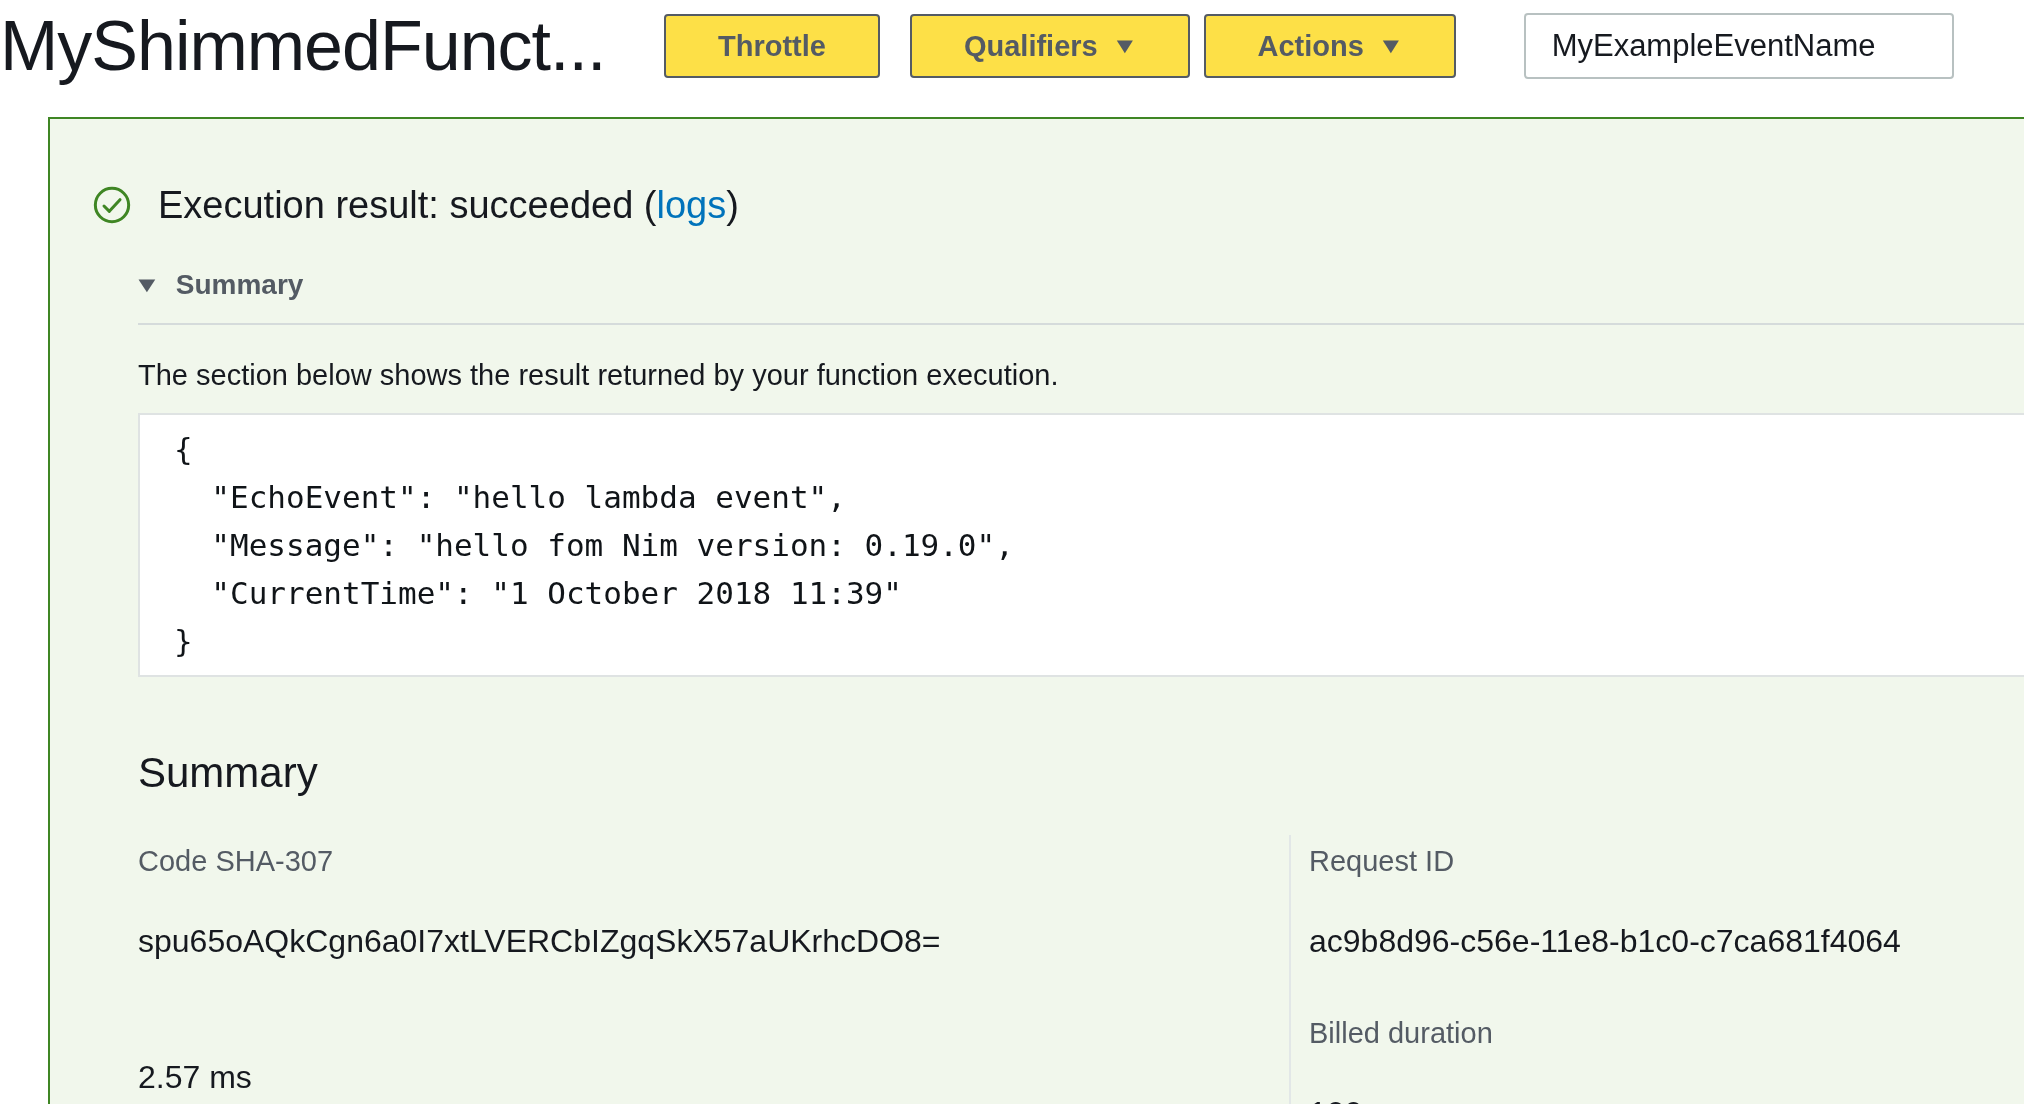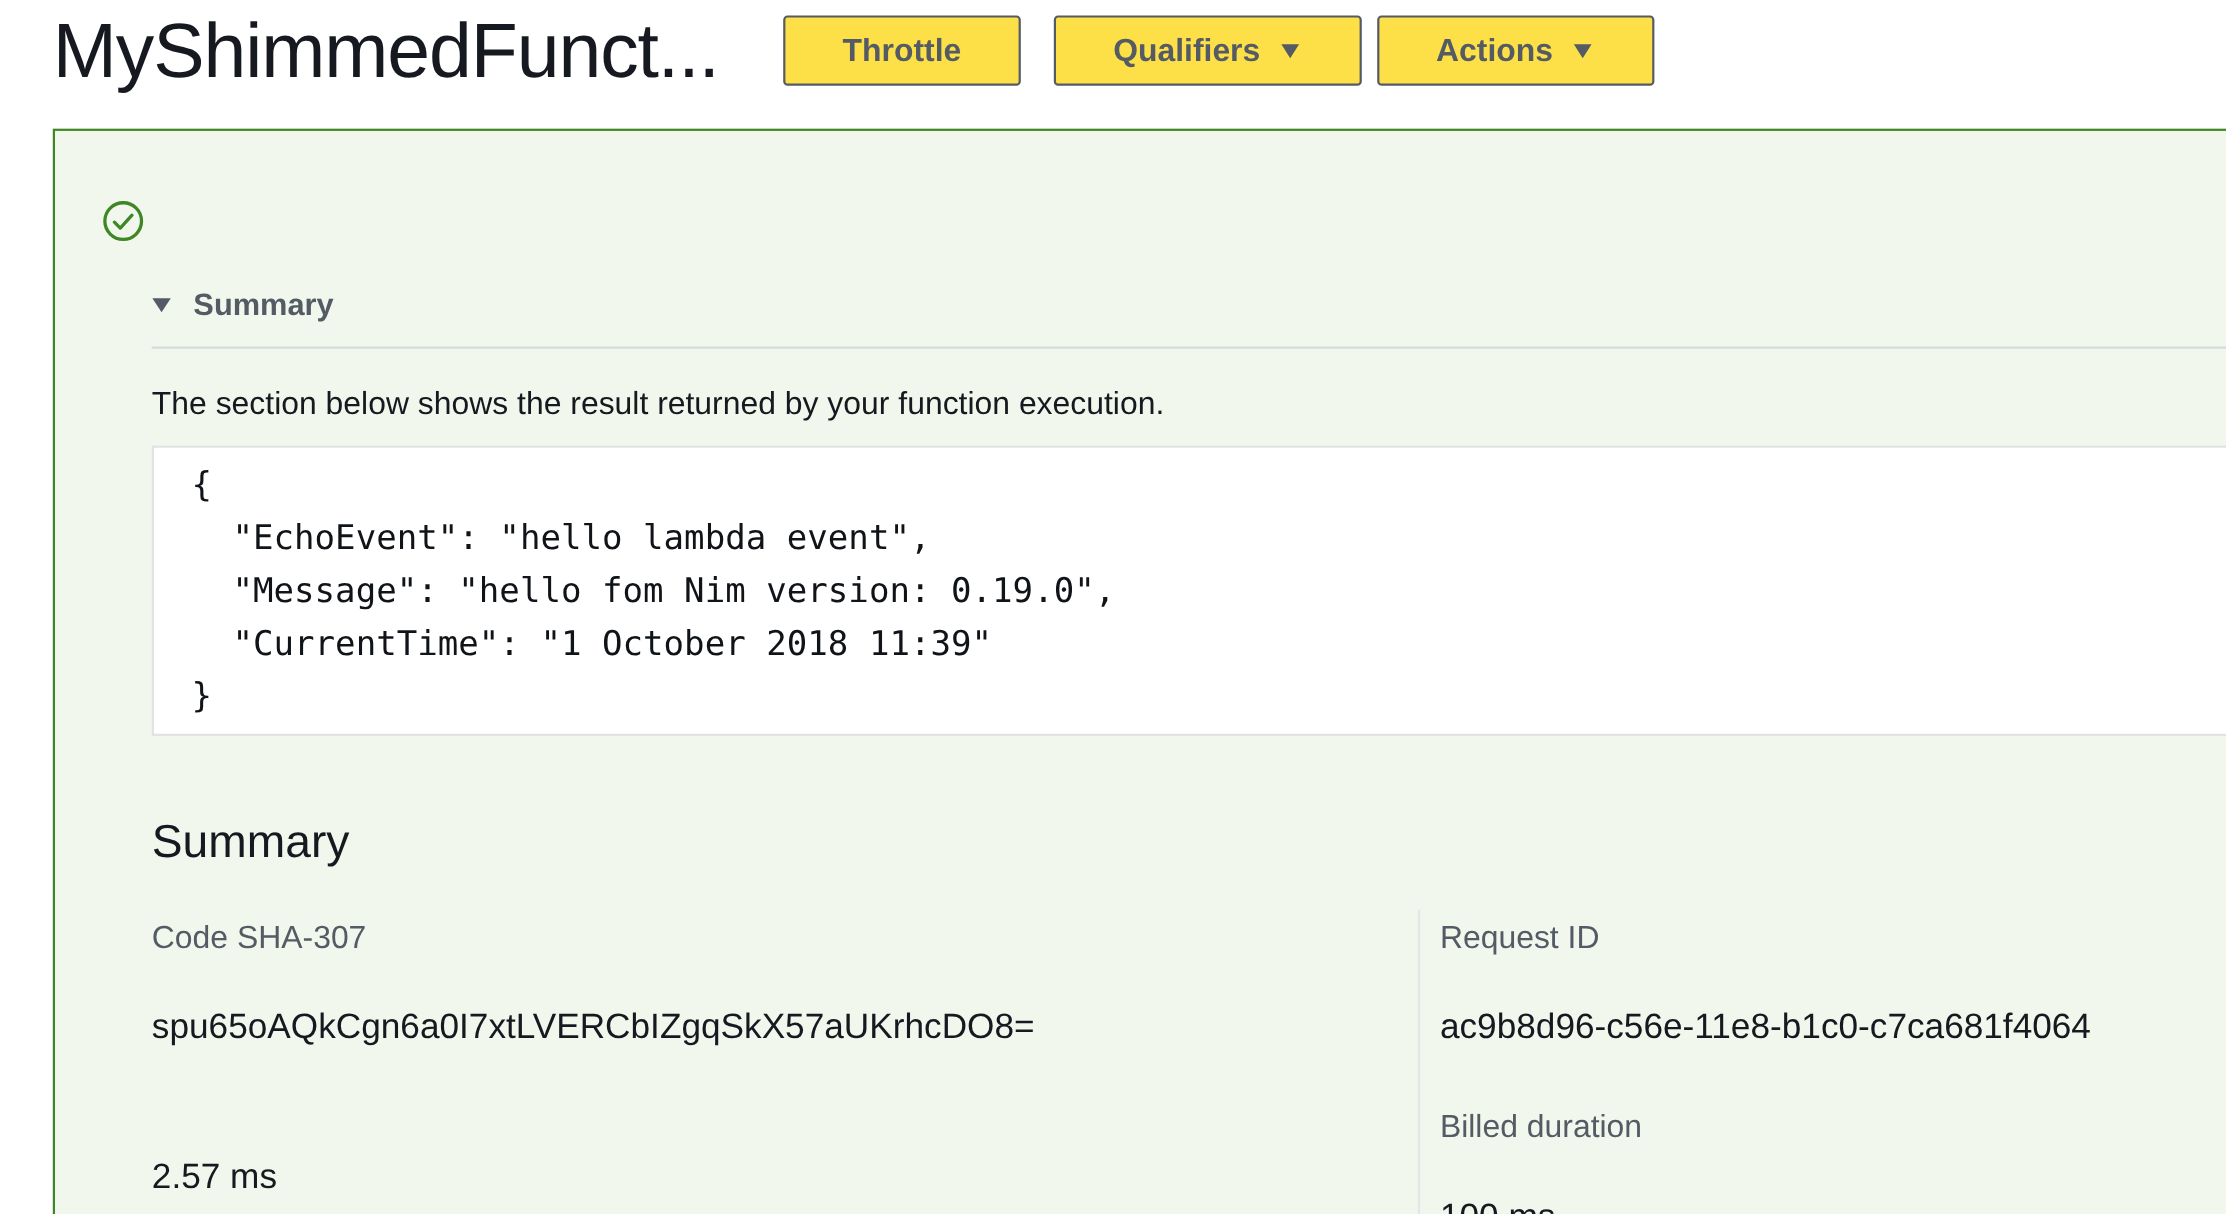--- a/index.html
+++ b/index.html
@@ -14,21 +14,20 @@
     background: #ffffff;
   }
 
   
   .header {
     position: absolute;
     top: 0; left: 0; right: 0;
     height: 92px;
     display: flex;
     align-items: center;
-    padding-left: 48px;
     background: #ffffff;
   }
   .function-title {
     font-size: 70px;
     font-weight: 400;
     color: #16191f;
     letter-spacing: -1px;
     white-space: nowrap;
     overflow: hidden;
     width: 642px;
@@ -193,29 +192,35 @@
     <button class="btn btn-qualifiers">
       <span>Qualifiers</span>
       <span class="chev">▼</span>
     </button>
 
     <button class="btn btn-actions">
       <span>Actions</span>
       <span class="chev">▼</span>
     </button>
 
+    <div class="event-select">
+      <span>MyExampleEventName</span>
+    </div>
   </div>
 
   <section class="result-panel">
 
     <div class="heading-row">
       <svg class="check-icon" viewBox="0 0 24 24">
         <circle cx="12" cy="12" r="10" fill="none" stroke="#3f8624" stroke-width="1.8"></circle>
         <path d="M7.2 12.6 L10.4 15.8 L16.8 8.8" fill="none" stroke="#3f8624" stroke-width="1.8" stroke-linecap="round" stroke-linejoin="round"></path>
       </svg>
+      <h2 class="result-heading">
+        <span>Execution result: succeeded (</span><a class="logs-link">logs</a><span>)</span>
+      </h2>
     </div>
 
     <div class="details-row">
       <span class="details-arrow">▼</span>
       <span class="details-label">Summary</span>
     </div>
 
     <hr class="divider">
 
     <p class="description">The section below shows the result returned by your function execution.</p>

